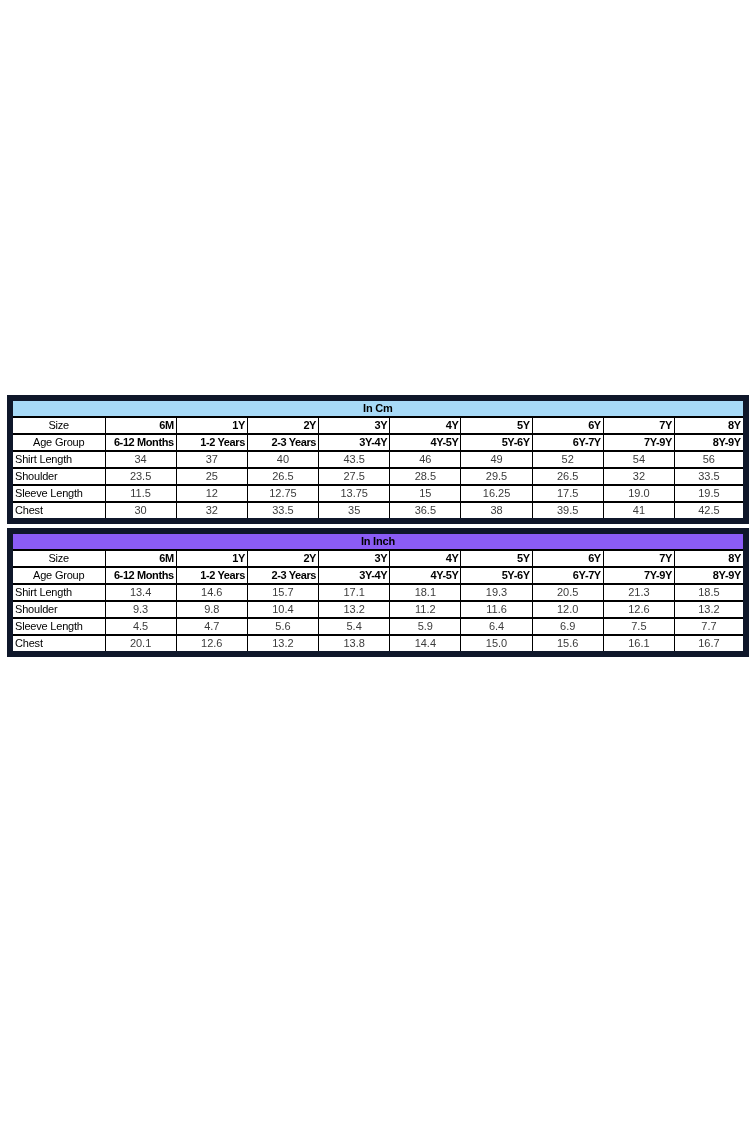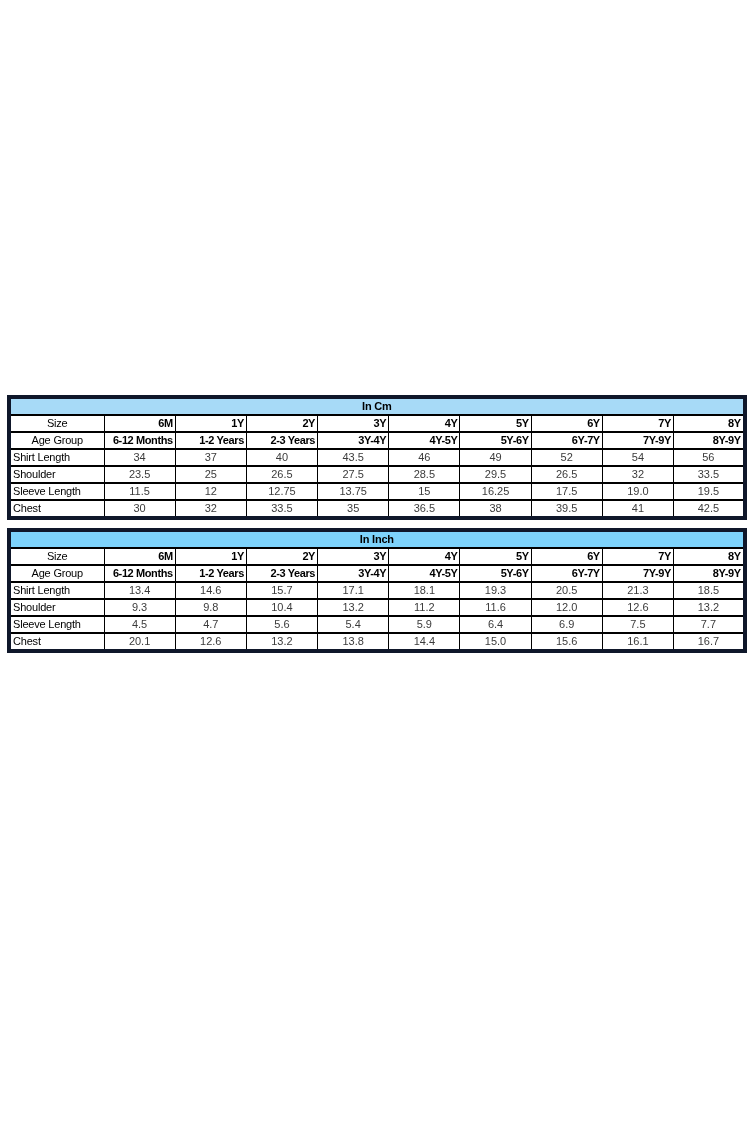--- a/index.html
+++ b/index.html
@@ -10,21 +10,21 @@
     background:#ffffff;
     font-family:"Liberation Sans", sans-serif;
     overflow:hidden;
   }
   table.size-table{
     position:absolute;
     left:7px;
     width:736px;
     border-collapse:collapse;
     table-layout:fixed;
-    border:4px solid #0f172a;
+    border:6px solid #0f172a;
     padding-left:20px;
   }
   table.size-table.cm{ top:395px; }
   table.size-table.inch{ top:528px; }
   .col-label{ width:95px; }
   .col-data{ width:71.2px; }
   .size-table th, .size-table td{
     border:1px solid #000;
     border-top-width:2px;
     border-bottom-width:2px;
@@ -151,21 +151,21 @@
         </tr>
       </tbody>
     </table>
   <table class="size-table inch">
     <colgroup>
       <col class="col-label">
       <col span="9" class="col-data">
     </colgroup>
   <tbody>
         <tr>
-          <th class="title-cell" colspan="10" style="background: #7dd3fc;">In Inch</th>
+          <th class="title-cell" colspan="10" style="background: #8b5cf6;">In Inch</th>
         </tr>
         <tr>
           <th class="label center">Size</th>
           <th class="hdr">6M</th>
           <th class="hdr">1Y</th>
           <th class="hdr">2Y</th>
           <th class="hdr">3Y</th>
           <th class="hdr">4Y</th>
           <th class="hdr">5Y</th>
           <th class="hdr">6Y</th>

